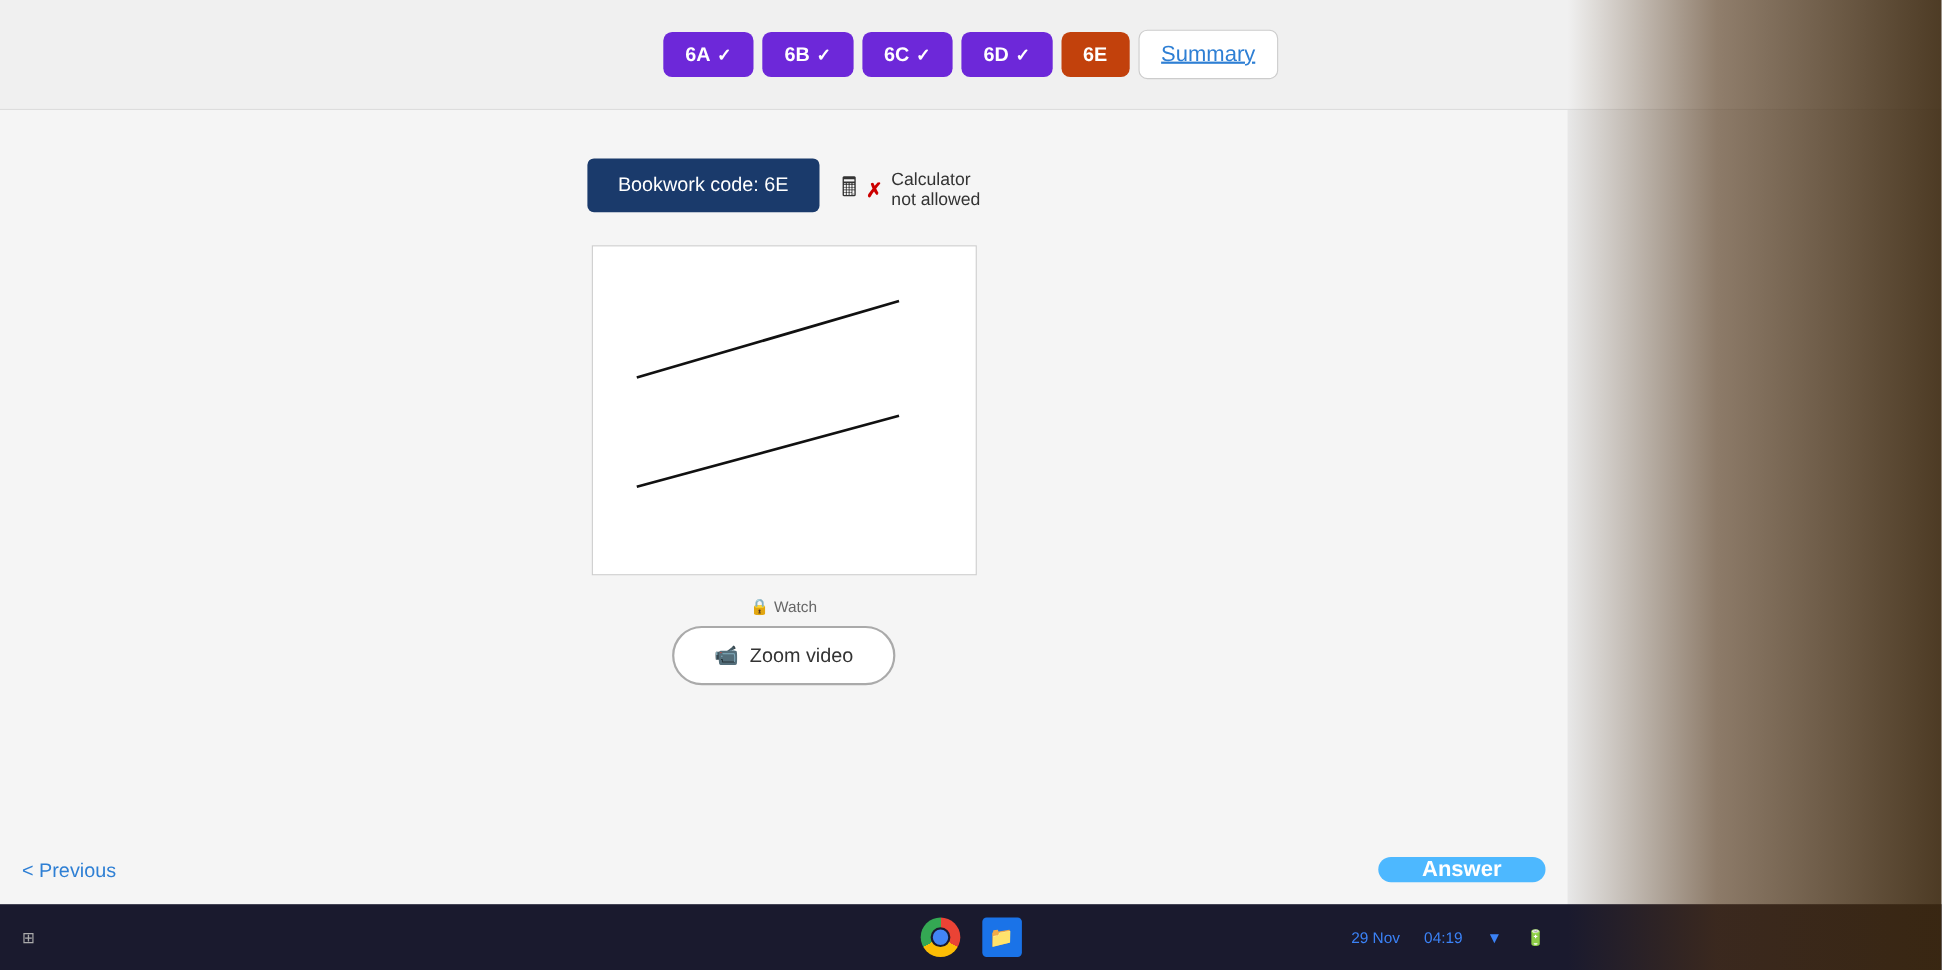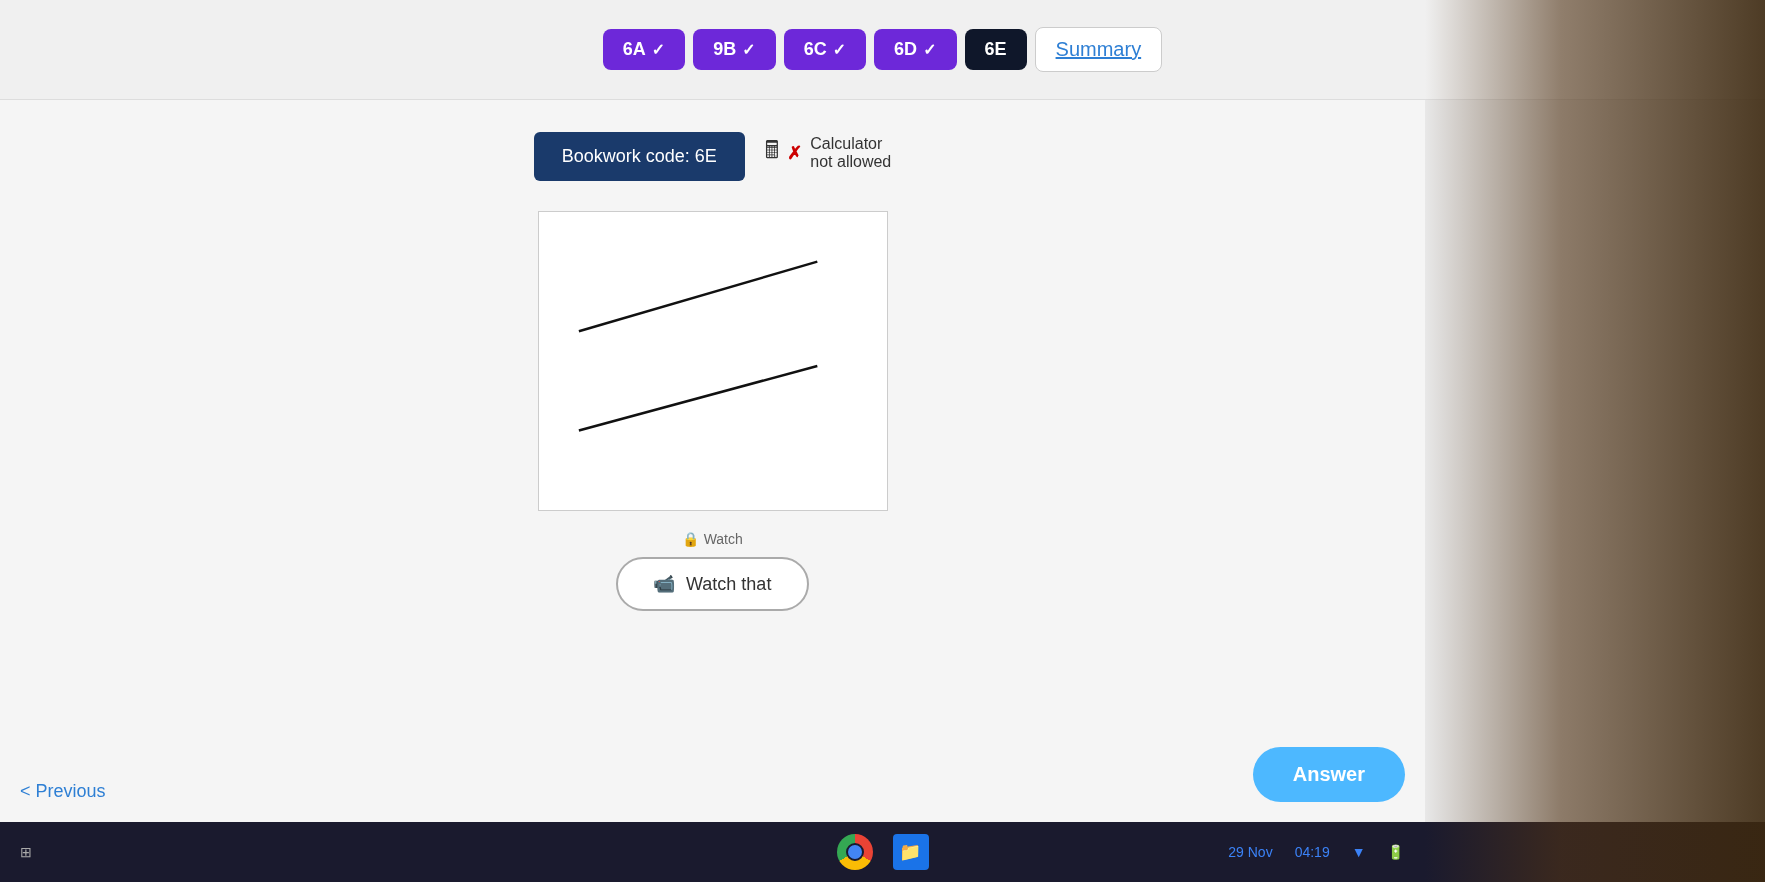--- a/index.html
+++ b/index.html
@@ -51,21 +51,21 @@
       font-size: 18px;
       font-weight: bold;
     }
 
     .tab-green {
       background: #6d28d9;
       color: white;
     }
 
     .tab-active {
-      background: #0f172a;
+      background: #c2410c;
       color: white;
     }
 
     .tab-summary {
       background: white;
       color: #2e7fd4;
       border: 1px solid #ccc;
       font-weight: normal;
       font-size: 20px;
       text-decoration: underline;
@@ -85,24 +85,24 @@
       background: #f5f5f5;
       display: flex;
       flex-direction: column;
       align-items: center;
       padding: 20px;
     }
 
     
     .bookwork-bar {
       display: flex;
-      align-items: flex-start;
+      align-items: flex-end;
       gap: 20px;
       margin-bottom: 30px;
-      margin-top: 12px;
+      margin-top: 24px;
     }
 
     .bookwork-code-btn {
       background: #1a3a6b;
       color: white;
       border: none;
       padding: 14px 28px;
       font-size: 18px;
       border-radius: 6px;
       cursor: pointer;
@@ -200,21 +200,21 @@
     }
 
     
     .answer-btn {
       position: absolute;
       bottom: 80px;
       right: 360px;
       background: #4db8ff;
       border: none;
       border-radius: 30px;
-      padding: 16px 40px;
+      padding: 0 40px;
       font-size: 20px;
       color: white;
       cursor: pointer;
       font-weight: bold;
     }
 
     
     .taskbar {
       position: absolute;
       bottom: 0;
@@ -280,21 +280,21 @@
   </style>
 </head>
 <body>
 
 <div class="top-bar">
   <button class="tab-btn tab-green">
     <span>6A</span>
     <span class="checkmark">✓</span>
   </button>
   <button class="tab-btn tab-green">
-    <span>9B</span>
+    <span>6B</span>
     <span class="checkmark">✓</span>
   </button>
   <button class="tab-btn tab-green">
     <span>6C</span>
     <span class="checkmark">✓</span>
   </button>
   <button class="tab-btn tab-green">
     <span>6D</span>
     <span class="checkmark">✓</span>
   </button>
@@ -332,21 +332,21 @@
     </svg>
   </div>
 
   <div class="zoom-text">
     <span>🔒</span>
     <span>Watch</span>
   </div>
 
   <button class="watch-video-btn">
     <span class="video-icon">📹</span>
-    <span>Watch that</span>
+    <span>Zoom video</span>
   </button>
 
 </div>
 
 <button class="previous-btn">
   <span>&lt; Previous</span>
 </button>
 
 <button class="answer-btn">
   <span>Answer</span>

